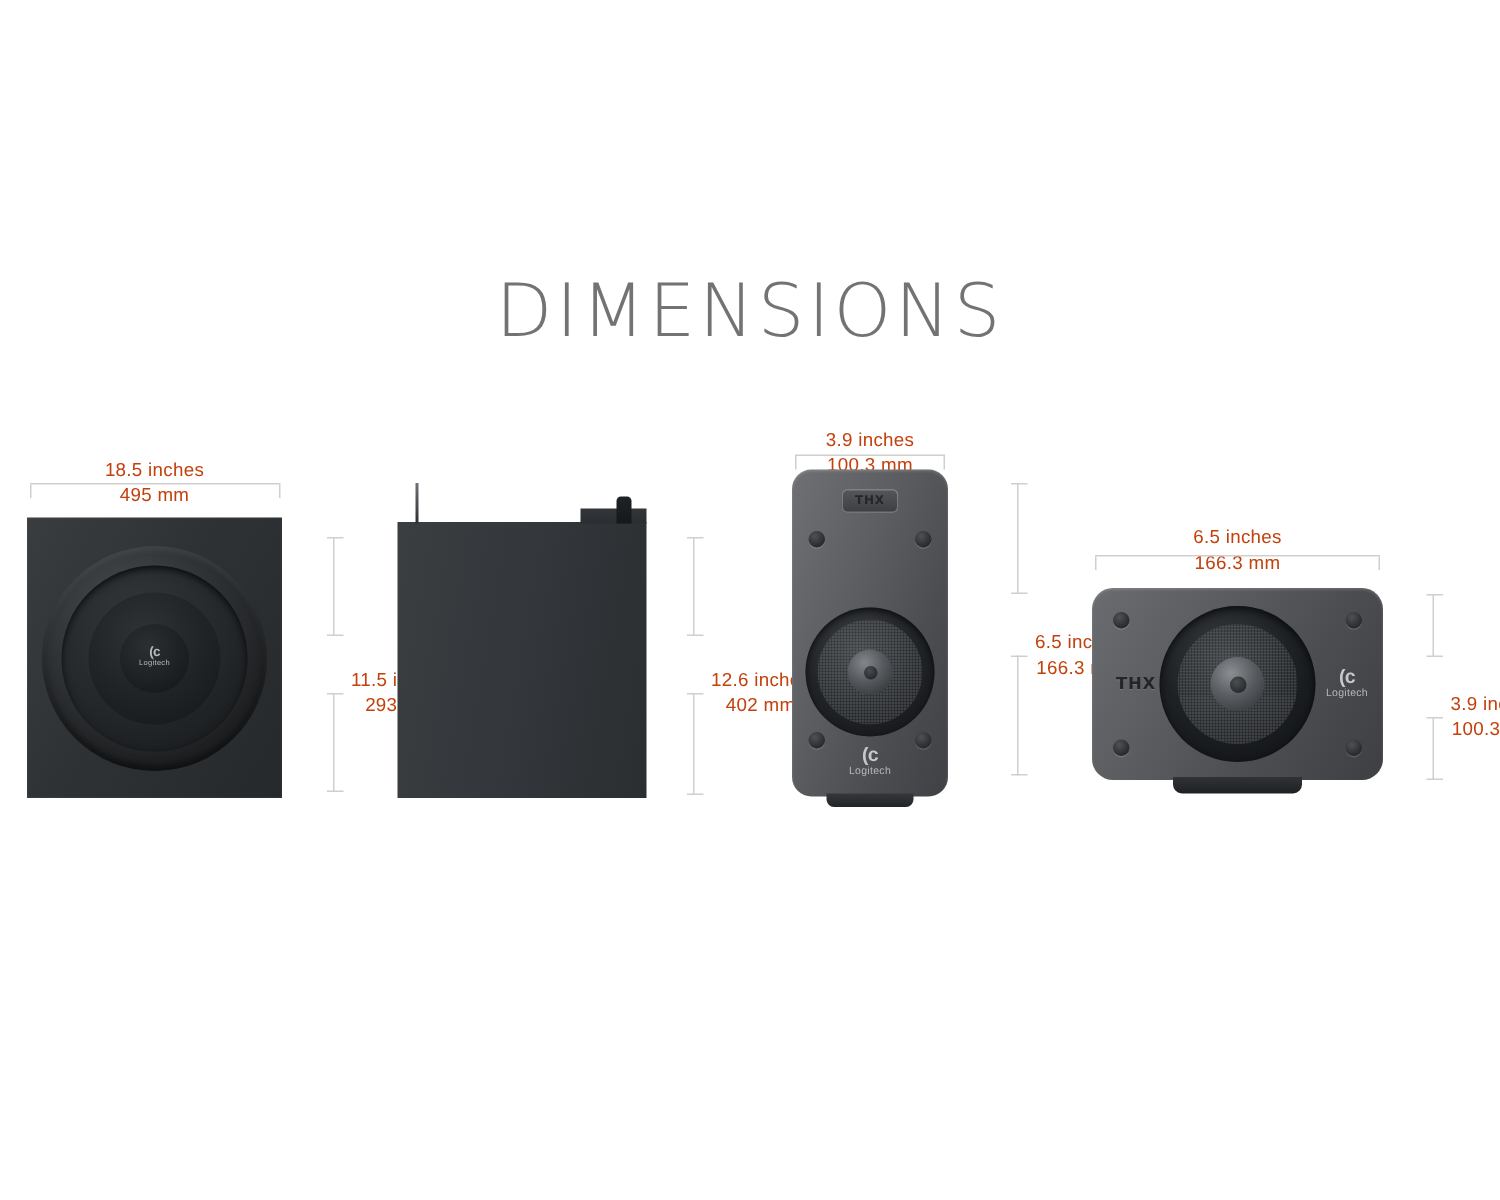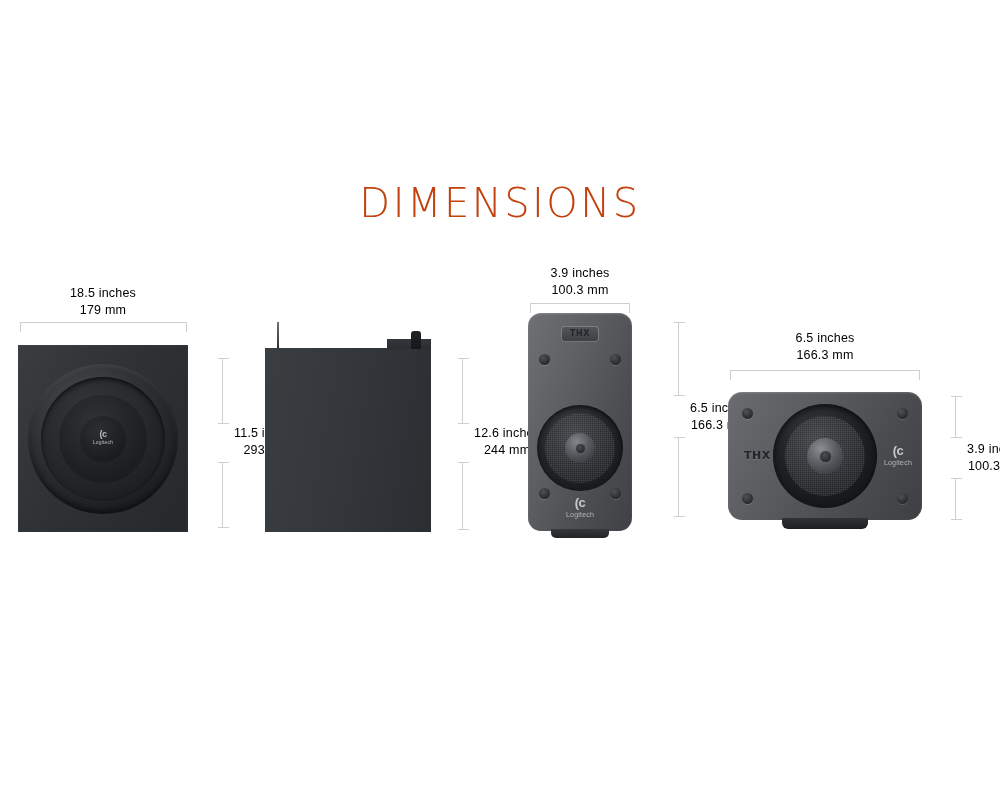--- a/index.html
+++ b/index.html
@@ -16,37 +16,38 @@
     font-family: "Liberation Sans", sans-serif;
   }
 
   
   #page-title {
     position: absolute;
     left: 0;
     top: 183px;
     width: 1000px;
     text-align: center;
-    font-size: 40px;
+    font-size: 49px;
     font-weight: 300;
     letter-spacing: 2.5px;
-    color: #c2410c;
+    color: #737373;
     font-family: "DejaVu Sans", sans-serif;
     line-height: 1;
   }
 
   
   .dim-label {
     position: absolute;
     font-size: 12.5px;
-    color: #000000;
+    color: #c2410c;
     line-height: 17px;
     text-align: center;
     white-space: nowrap;
     letter-spacing: 0.2px;
+    margin-top: 20px;
   }
   .dim-label.left-col { text-align: center; }
 
   
   .caliper-h {
     position: absolute;
     border-top: 1px solid #cfcfcf;
   }
   .caliper-h::before,
   .caliper-h::after {
@@ -330,21 +331,21 @@
 </style>
 </head>
 <body>
 
 <div id="page">
 
   <div id="page-title">DIMENSIONS</div>
 
   <div class="dim-label left-col" style="left:18px; top:285px; width:170px;">
     <div>18.5 inches</div>
-    <div>179 mm</div>
+    <div>495 mm</div>
   </div>
   <div class="caliper-h" style="left:20px; top:322px; width:167px;"></div>
 
   <div class="product" id="sub-front">
     <div class="woof-outer">
       <div class="woof-ring">
         <div class="woof-cone">
           <div class="woof-cap">
             <div class="logo-logi" style="top:14px; font-size:7px;">
               <span class="mark" style="font-size:9px;">(c</span>
@@ -366,21 +367,21 @@
   <div class="product" id="sub-side">
     <div class="antenna"></div>
     <div class="step"></div>
     <div class="plug"></div>
   </div>
 
   <div class="caliper-v" style="left:462px; top:358px; height:66px;"></div>
   <div class="caliper-v" style="left:462px; top:462px; height:68px;"></div>
   <div class="dim-label" style="left:474px; top:425px;">
     <div>12.6 inches</div>
-    <div>244 mm</div>
+    <div>402 mm</div>
   </div>
 
   <div class="dim-label" style="left:528px; top:265px; width:104px;">
     <div>3.9 inches</div>
     <div>100.3 mm</div>
   </div>
   <div class="caliper-h" style="left:530px; top:303px; width:100px;"></div>
 
   <div class="product" id="sat-front">
     <div class="thx">THX</div>

